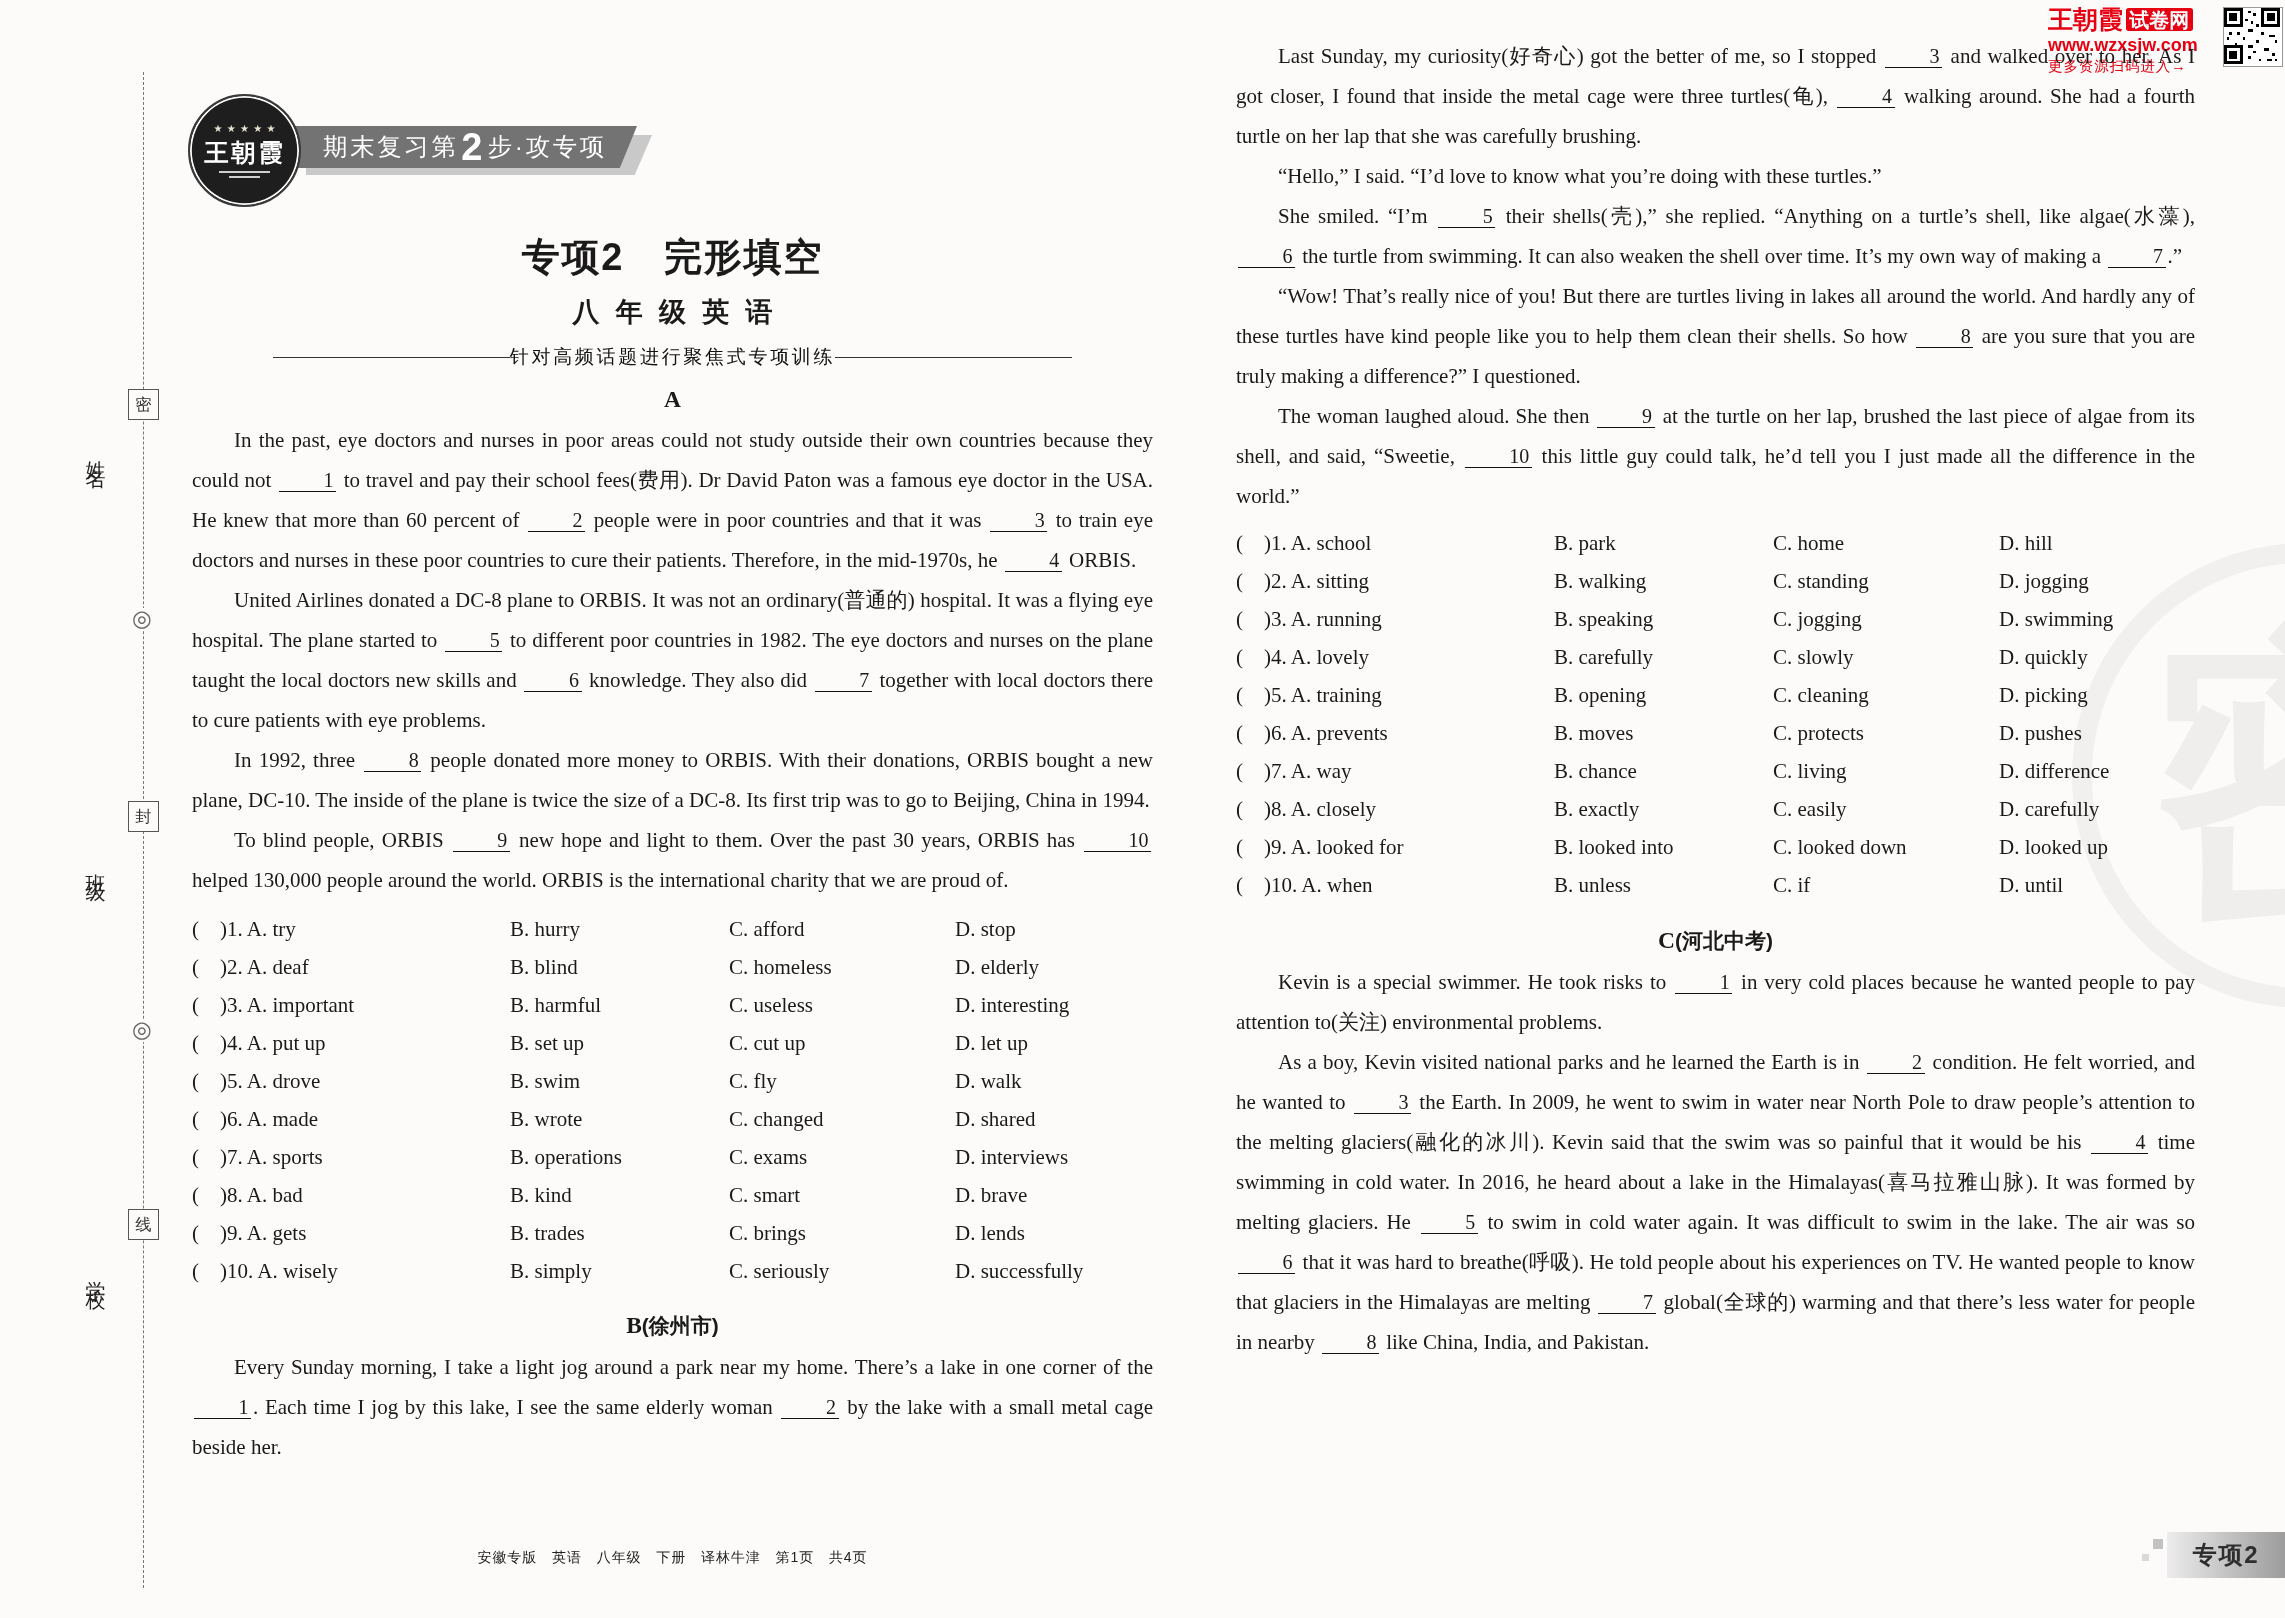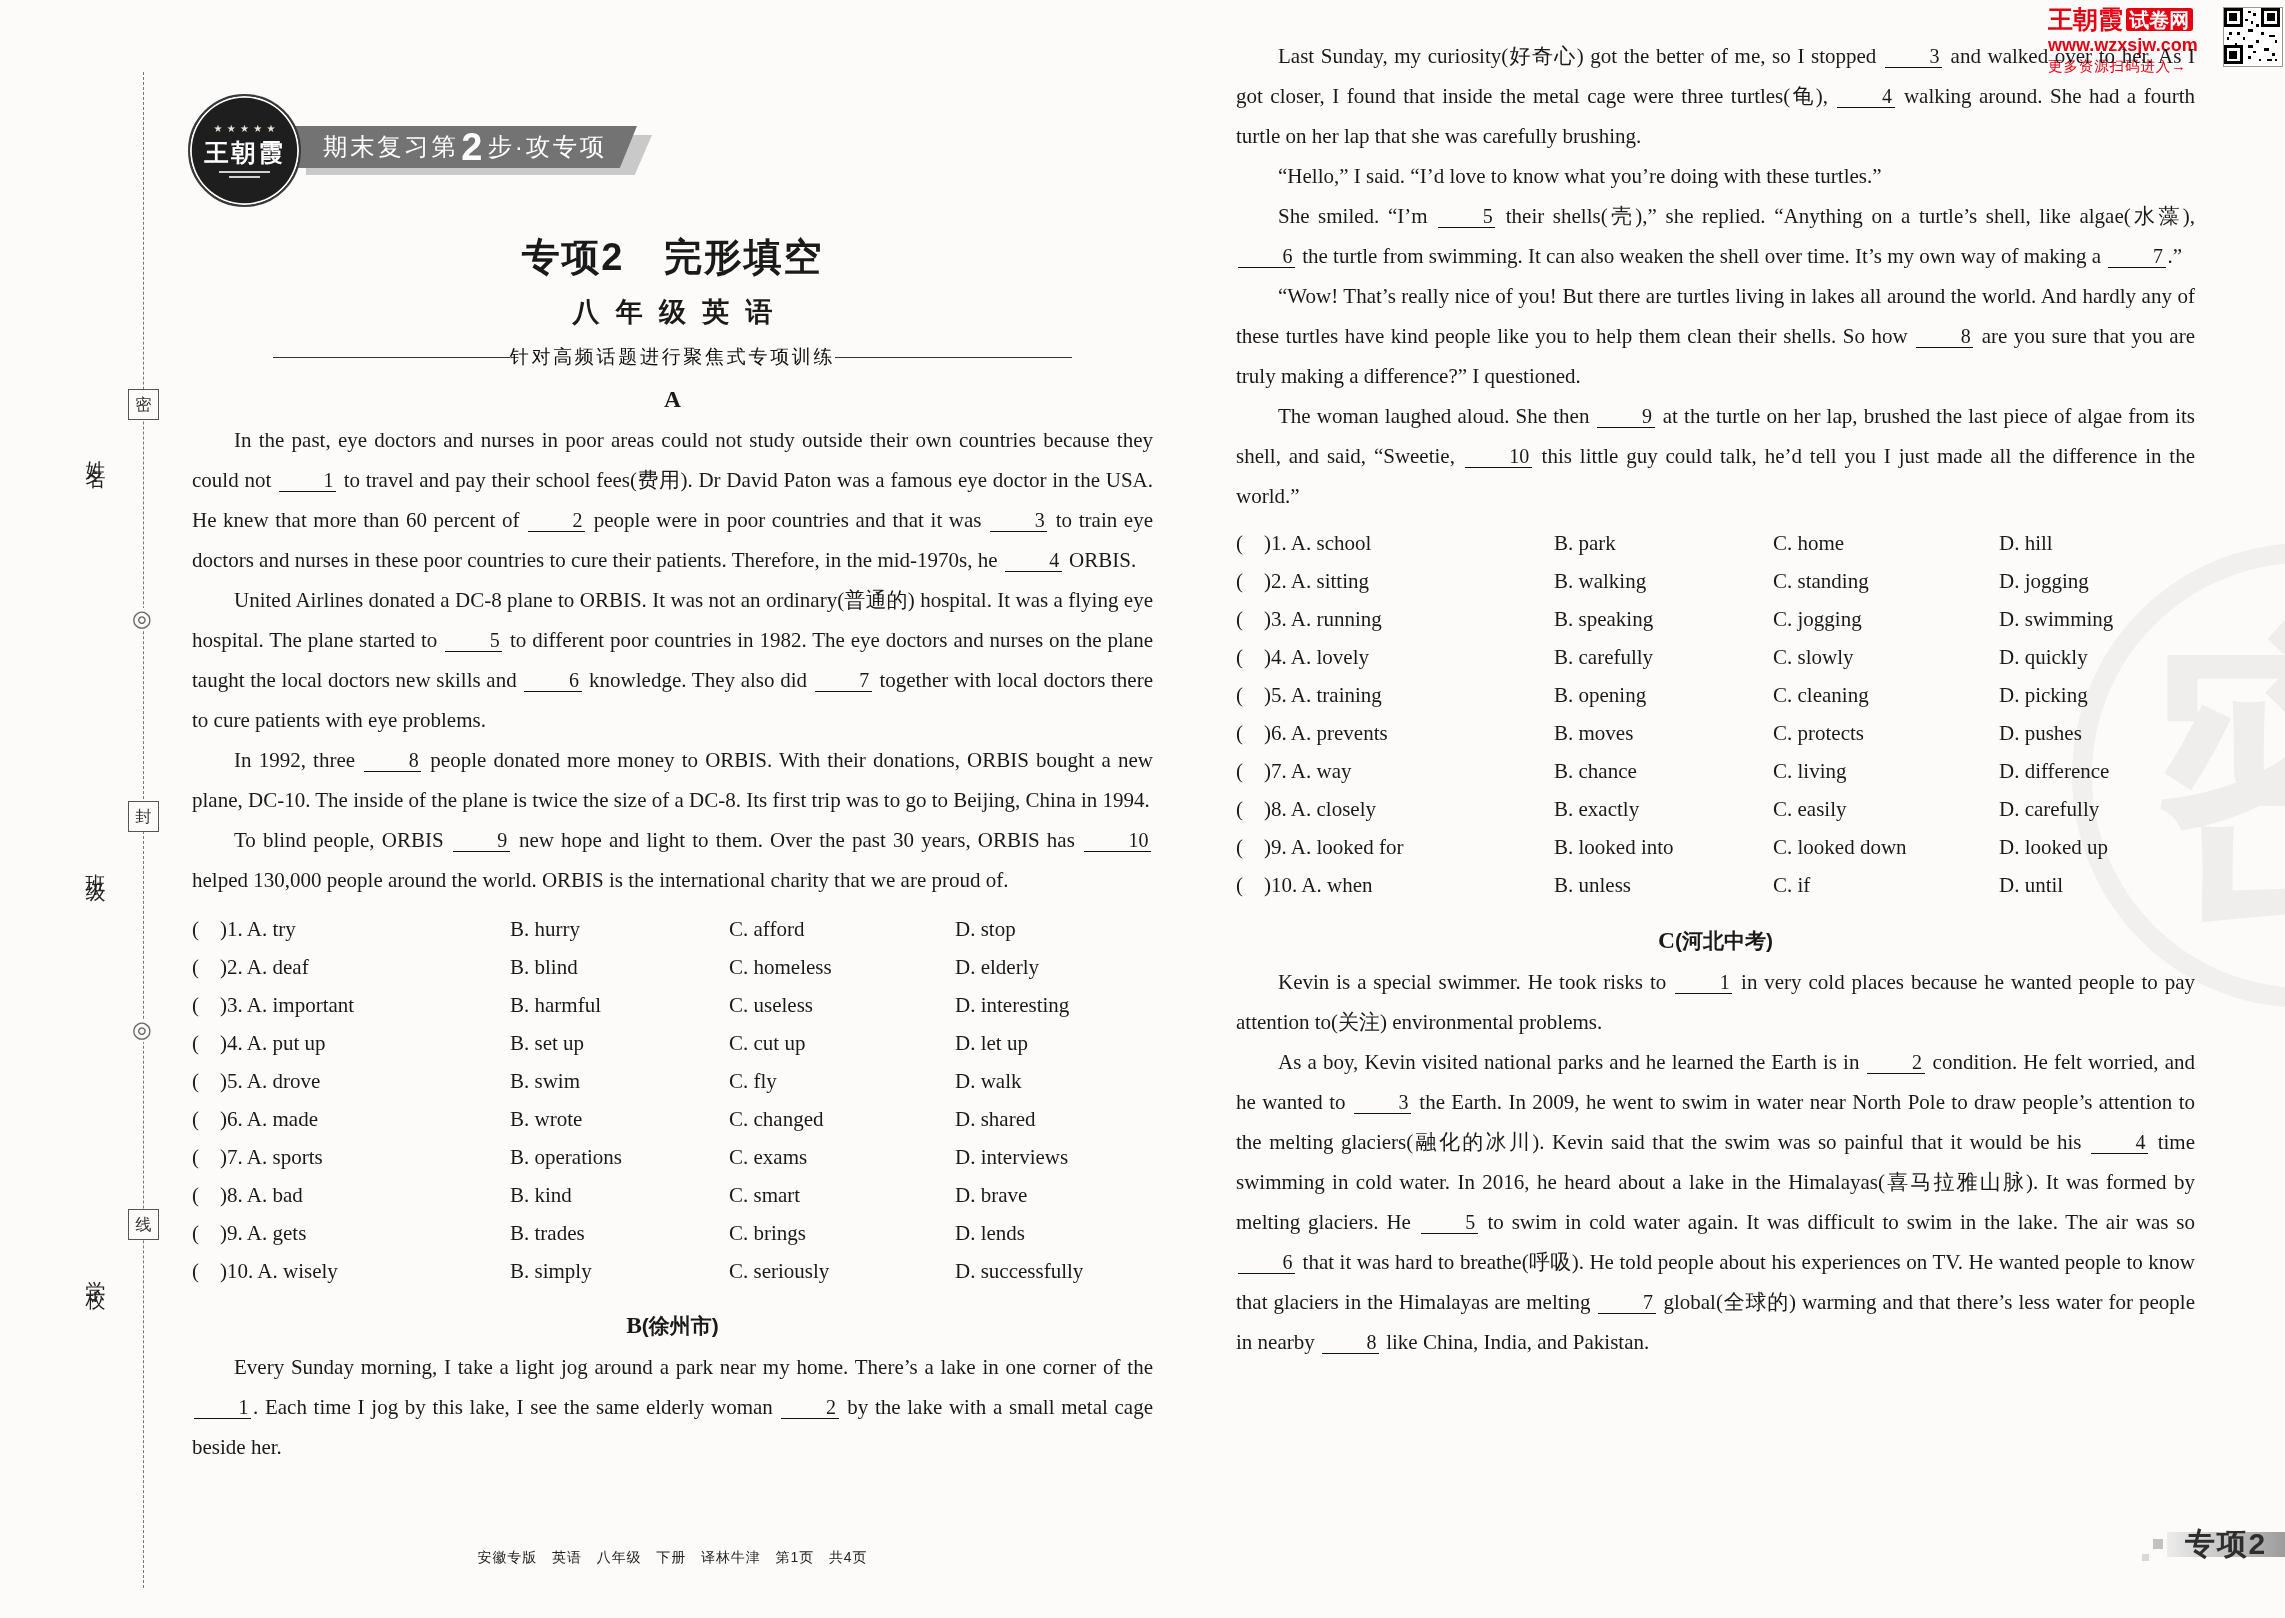--- a/index.html
+++ b/index.html
@@ -77,24 +77,24 @@
   .opts { margin-top:15px; }
   .opt-row { display:grid; grid-template-columns:318px 219px 226px auto; align-items:baseline; height:38px; font-size:21px;font-family:Liberation Serif, serif; }
   .opt-cell { white-space:nowrap; }
 
   
   .footer {
     position:absolute; bottom:51px; left:0; width:100%; text-align:center;
     font-family:Liberation Sans, sans-serif; font-size:14px; letter-spacing:0.9px; color:#222;
   }
   #corner-tab {
-    position:absolute; left:2167px; top:1532px; width:118px; height:25px;
+    position:absolute; left:2167px; top:1532px; width:118px; height:46px;
     background:linear-gradient(90deg,#ececec,#9c9c9c);
     display:flex; align-items:center; justify-content:center;
-    font-family:"Liberation Sans",sans-serif; font-weight:bold; font-size:30px; color:#2e2e2e; letter-spacing:1.8px;
+    font-family:"Liberation Sans",sans-serif; font-weight:bold; font-size:24px; color:#2e2e2e; letter-spacing:1.8px;
   }
   #corner-tab::before { content:""; position:absolute; left:-14.5px; top:7.2px; width:10px; height:10px; background:#c2c2c2; }
   #corner-tab::after  { content:""; position:absolute; left:-25px; top:22px; width:7.2px; height:7.2px; background:#d9d9d9; }
   #watermark {
     position:absolute; left:2072px; top:543px; width:425px; height:425px; border-radius:50%;
     border:20px solid rgba(0,0,0,0.045); color:rgba(0,0,0,0.05);
     display:flex; align-items:center; justify-content:center;
     font-family:"Liberation Sans",sans-serif; font-weight:bold; font-size:308px; line-height:1; z-index:0;
   }
   .page, #brand, .seal-box { z-index:1; }

